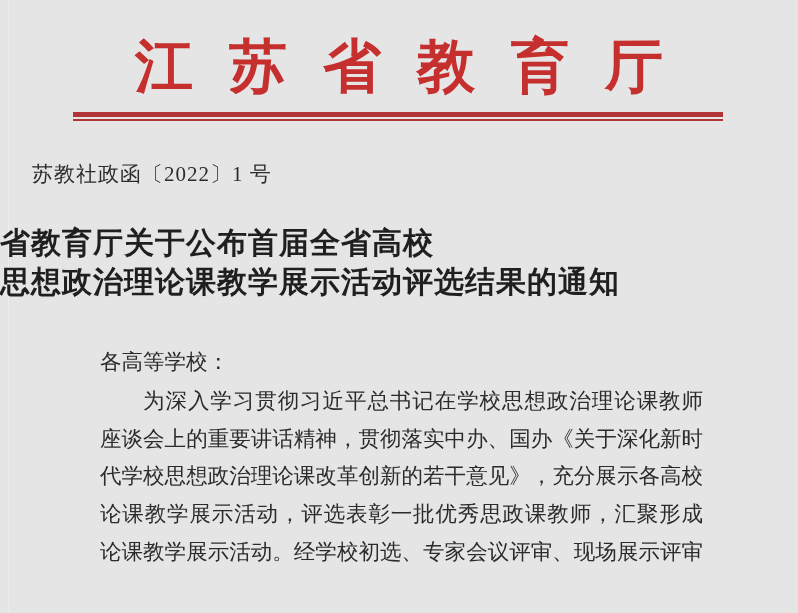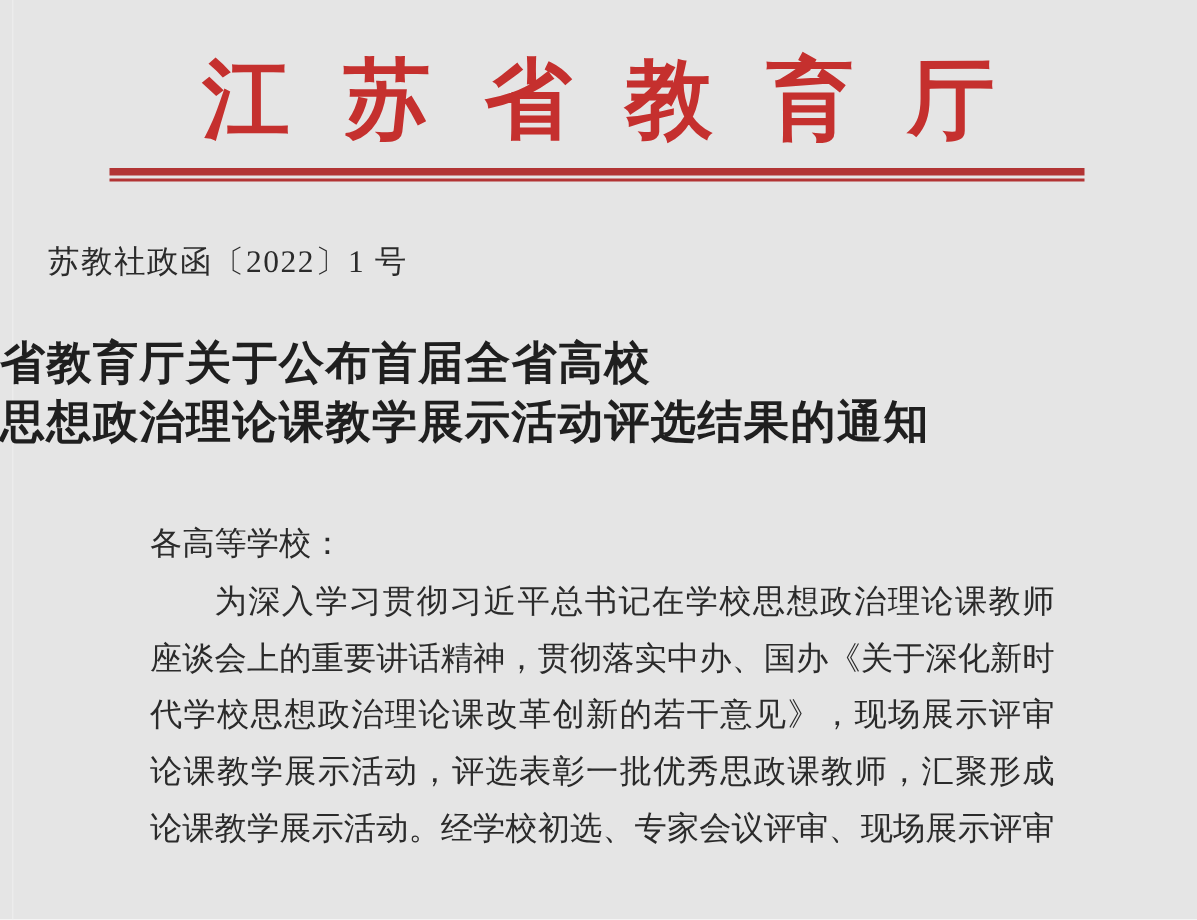--- a/index.html
+++ b/index.html
@@ -118,17 +118,17 @@
   <div class="title">
     <div>省教育厅关于公布首届全省高校</div>
     <div>思想政治理论课教学展示活动评选结果的通知</div>
   </div>
 
   <div class="salutation">各高等学校：</div>
 
   <div class="body-text">
     <div class="body-line indent">为深入学习贯彻习近平总书记在学校思想政治理论课教师</div>
     <div class="body-line">座谈会上的重要讲话精神，贯彻落实中办、国办《关于深化新时</div>
-    <div class="body-line">代学校思想政治理论课改革创新的若干意见》，现场展示评审</div>
+    <div class="body-line">代学校思想政治理论课改革创新的若干意见》，充分展示各高校</div>
     <div class="body-line">论课教学展示活动，评选表彰一批优秀思政课教师，汇聚形成</div>
     <div class="body-line">论课教学展示活动。经学校初选、专家会议评审、现场展示评审</div>
   </div>
 </div>
 
 </body></html>

